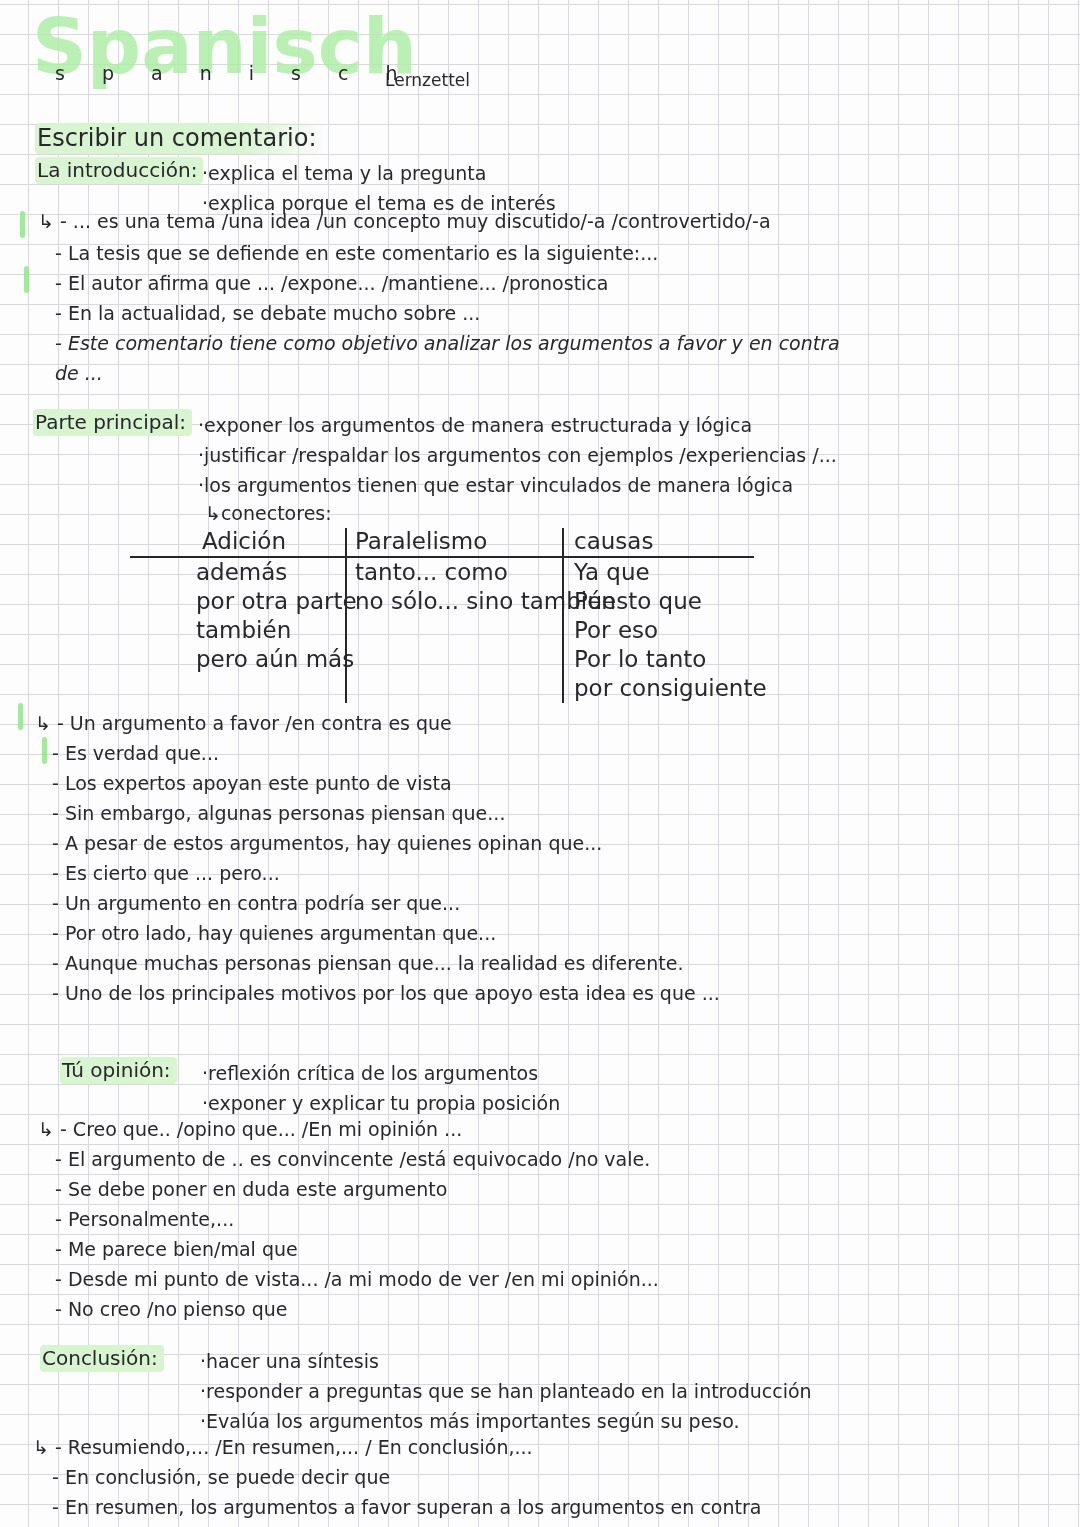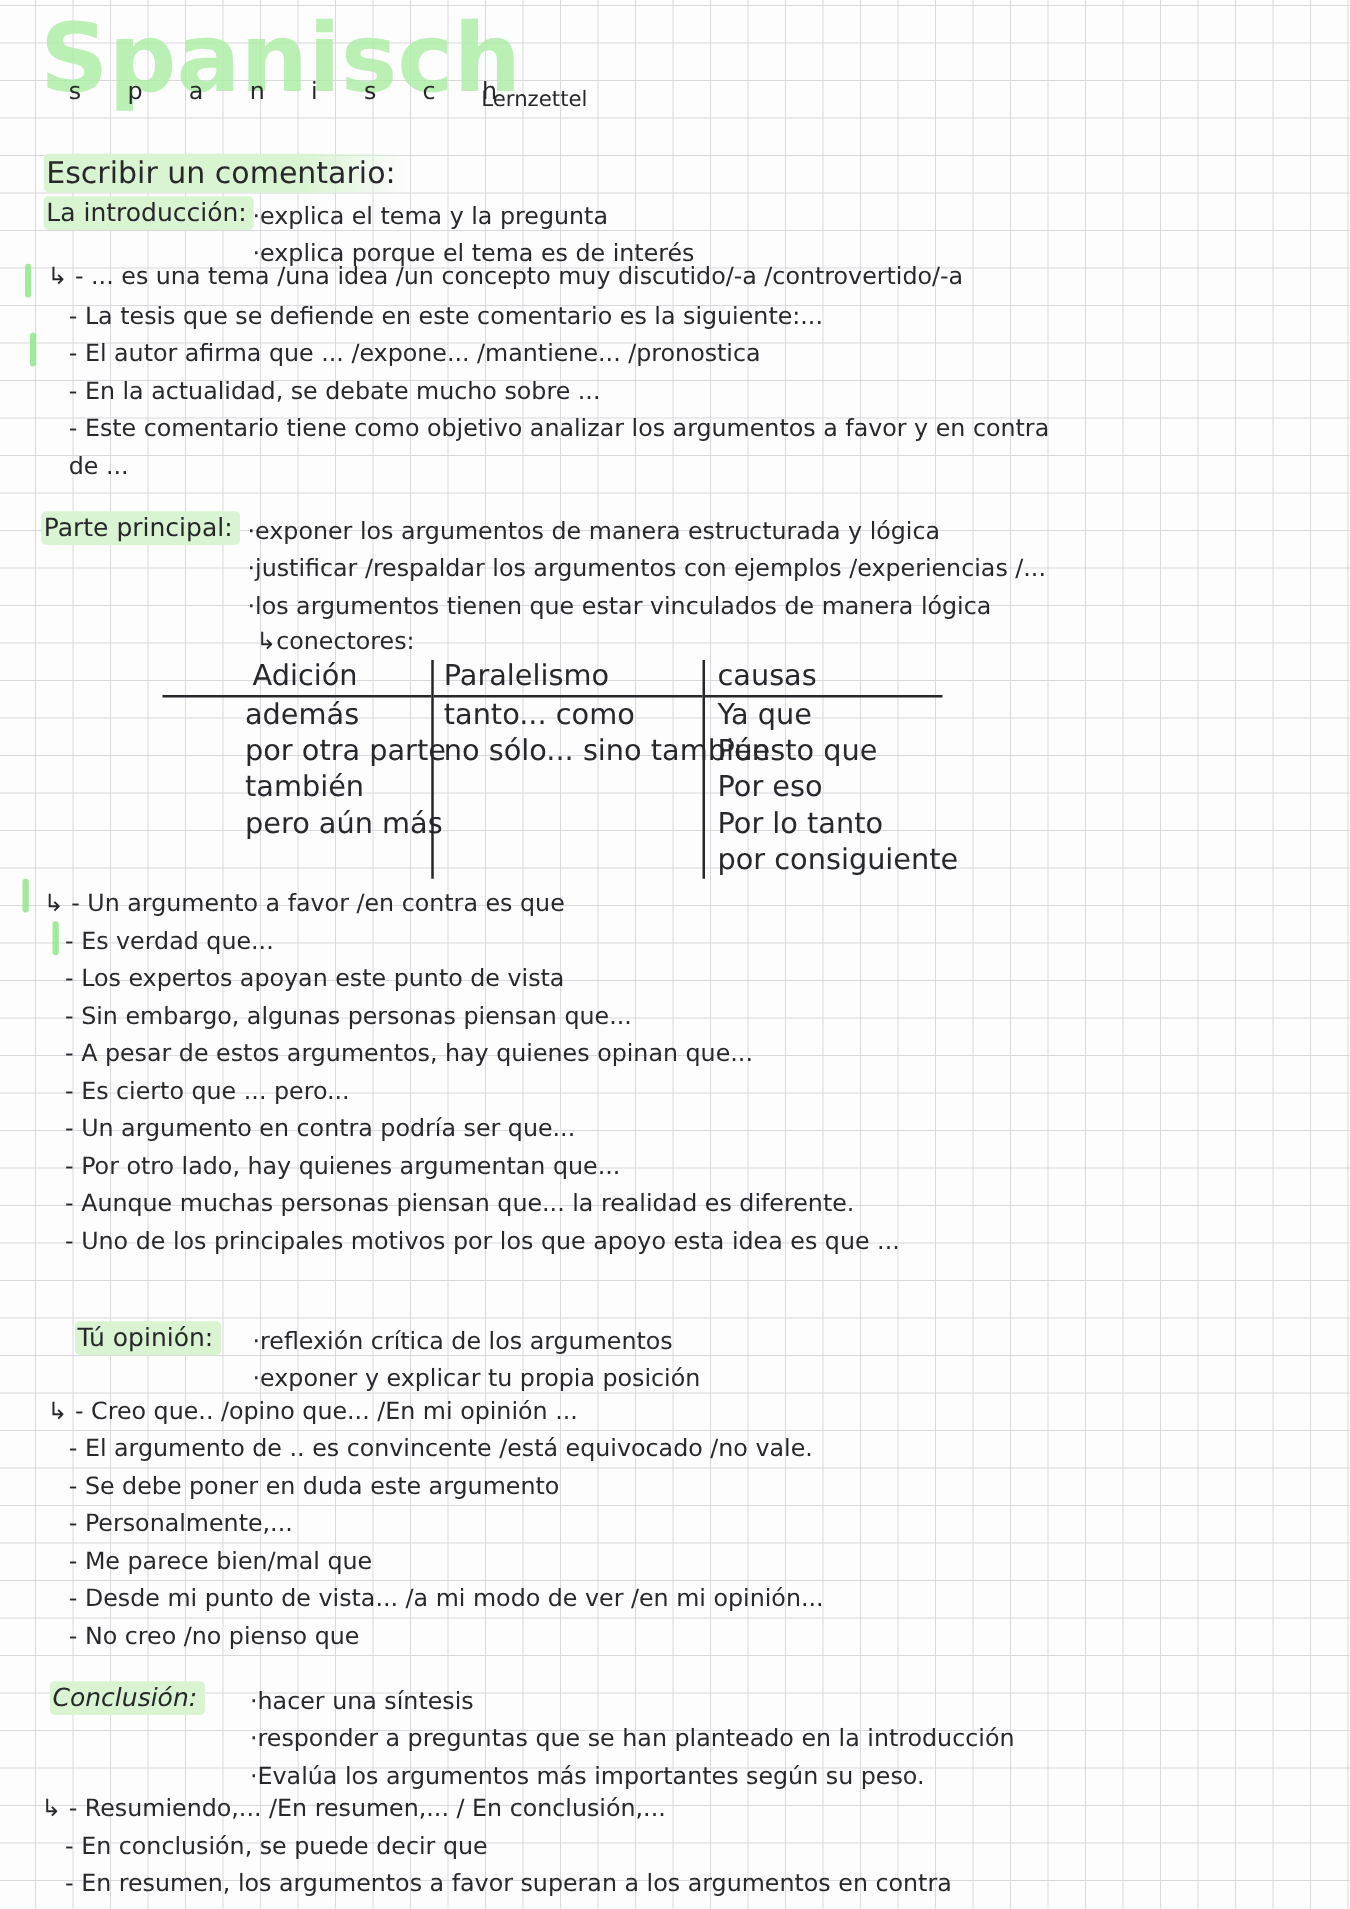--- a/index.html
+++ b/index.html
@@ -18,21 +18,21 @@
   }
   .abs{position:absolute;}
   .line{line-height:30px;font-size:19px;white-space:nowrap;}
   .label{font-size:20px;white-space:nowrap;}
   .hl{background:#d8f4d0;border-radius:4px;padding:1px 6px 2px 2px;}
   .hl-soft{background:linear-gradient(to right,#d8f4d0 70%,rgba(216,244,208,0));border-radius:4px;padding:1px 10px 2px 2px;}
   .dash::before{content:"- ";}
   .arrow::before{content:"\21B3  - ";}
   .arrowonly::before{content:"\21B3 ";}
   .bullet::before{content:"\00B7 ";}
-  .wrap{white-space:normal;max-width:800px;}
+  .wrap{white-space:normal;max-width:800px;font-style:italic;}
   .heading{font-size:24px;line-height:32px;}
   .watermark{
     font-size:76px;font-weight:700;letter-spacing:0px;
     color:#abeea3;opacity:.8;filter:blur(.6px);
   }
   .spelled{font-size:19px;letter-spacing:9px;word-spacing:13px;}
   .subtitle{font-size:17px;}
   .tick{width:5px;height:27px;background:#8fe787;border-radius:3px;opacity:.85;}
   
   .ctable{display:flex;align-items:stretch;}
@@ -130,21 +130,21 @@
   <div class="abs line arrow" style="left:38px;top:1114px;">Creo que.. /opino que... /En mi opinión ...</div>
   <div class="abs" style="left:55px;top:1144px;">
     <div class="line dash">El argumento de .. es convincente /está equivocado /no vale.</div>
     <div class="line dash">Se debe poner en duda este argumento</div>
     <div class="line dash">Personalmente,...</div>
     <div class="line dash">Me parece bien/mal que</div>
     <div class="line dash">Desde mi punto de vista... /a mi modo de ver /en mi opinión...</div>
     <div class="line dash">No creo /no pienso que</div>
   </div>
 
-  <div class="abs" style="left:40px;top:1346px;font-style:italic;"><span class="hl label">Conclusión:</span></div>
+  <div class="abs" style="left:40px;top:1346px;"><span class="hl label">Conclusión:</span></div>
   <div class="abs" style="left:200px;top:1346px;">
     <div class="line bullet">hacer una síntesis</div>
     <div class="line bullet">responder a preguntas que se han planteado en la introducción</div>
     <div class="line bullet">Evalúa los argumentos más importantes según su peso.</div>
   </div>
   <div class="abs line arrow" style="left:33px;top:1432px;">Resumiendo,... /En resumen,... / En conclusión,...</div>
   <div class="abs" style="left:52px;top:1462px;">
     <div class="line dash">En conclusión, se puede decir que</div>
     <div class="line dash">En resumen, los argumentos a favor superan a los argumentos en contra</div>
   </div>

